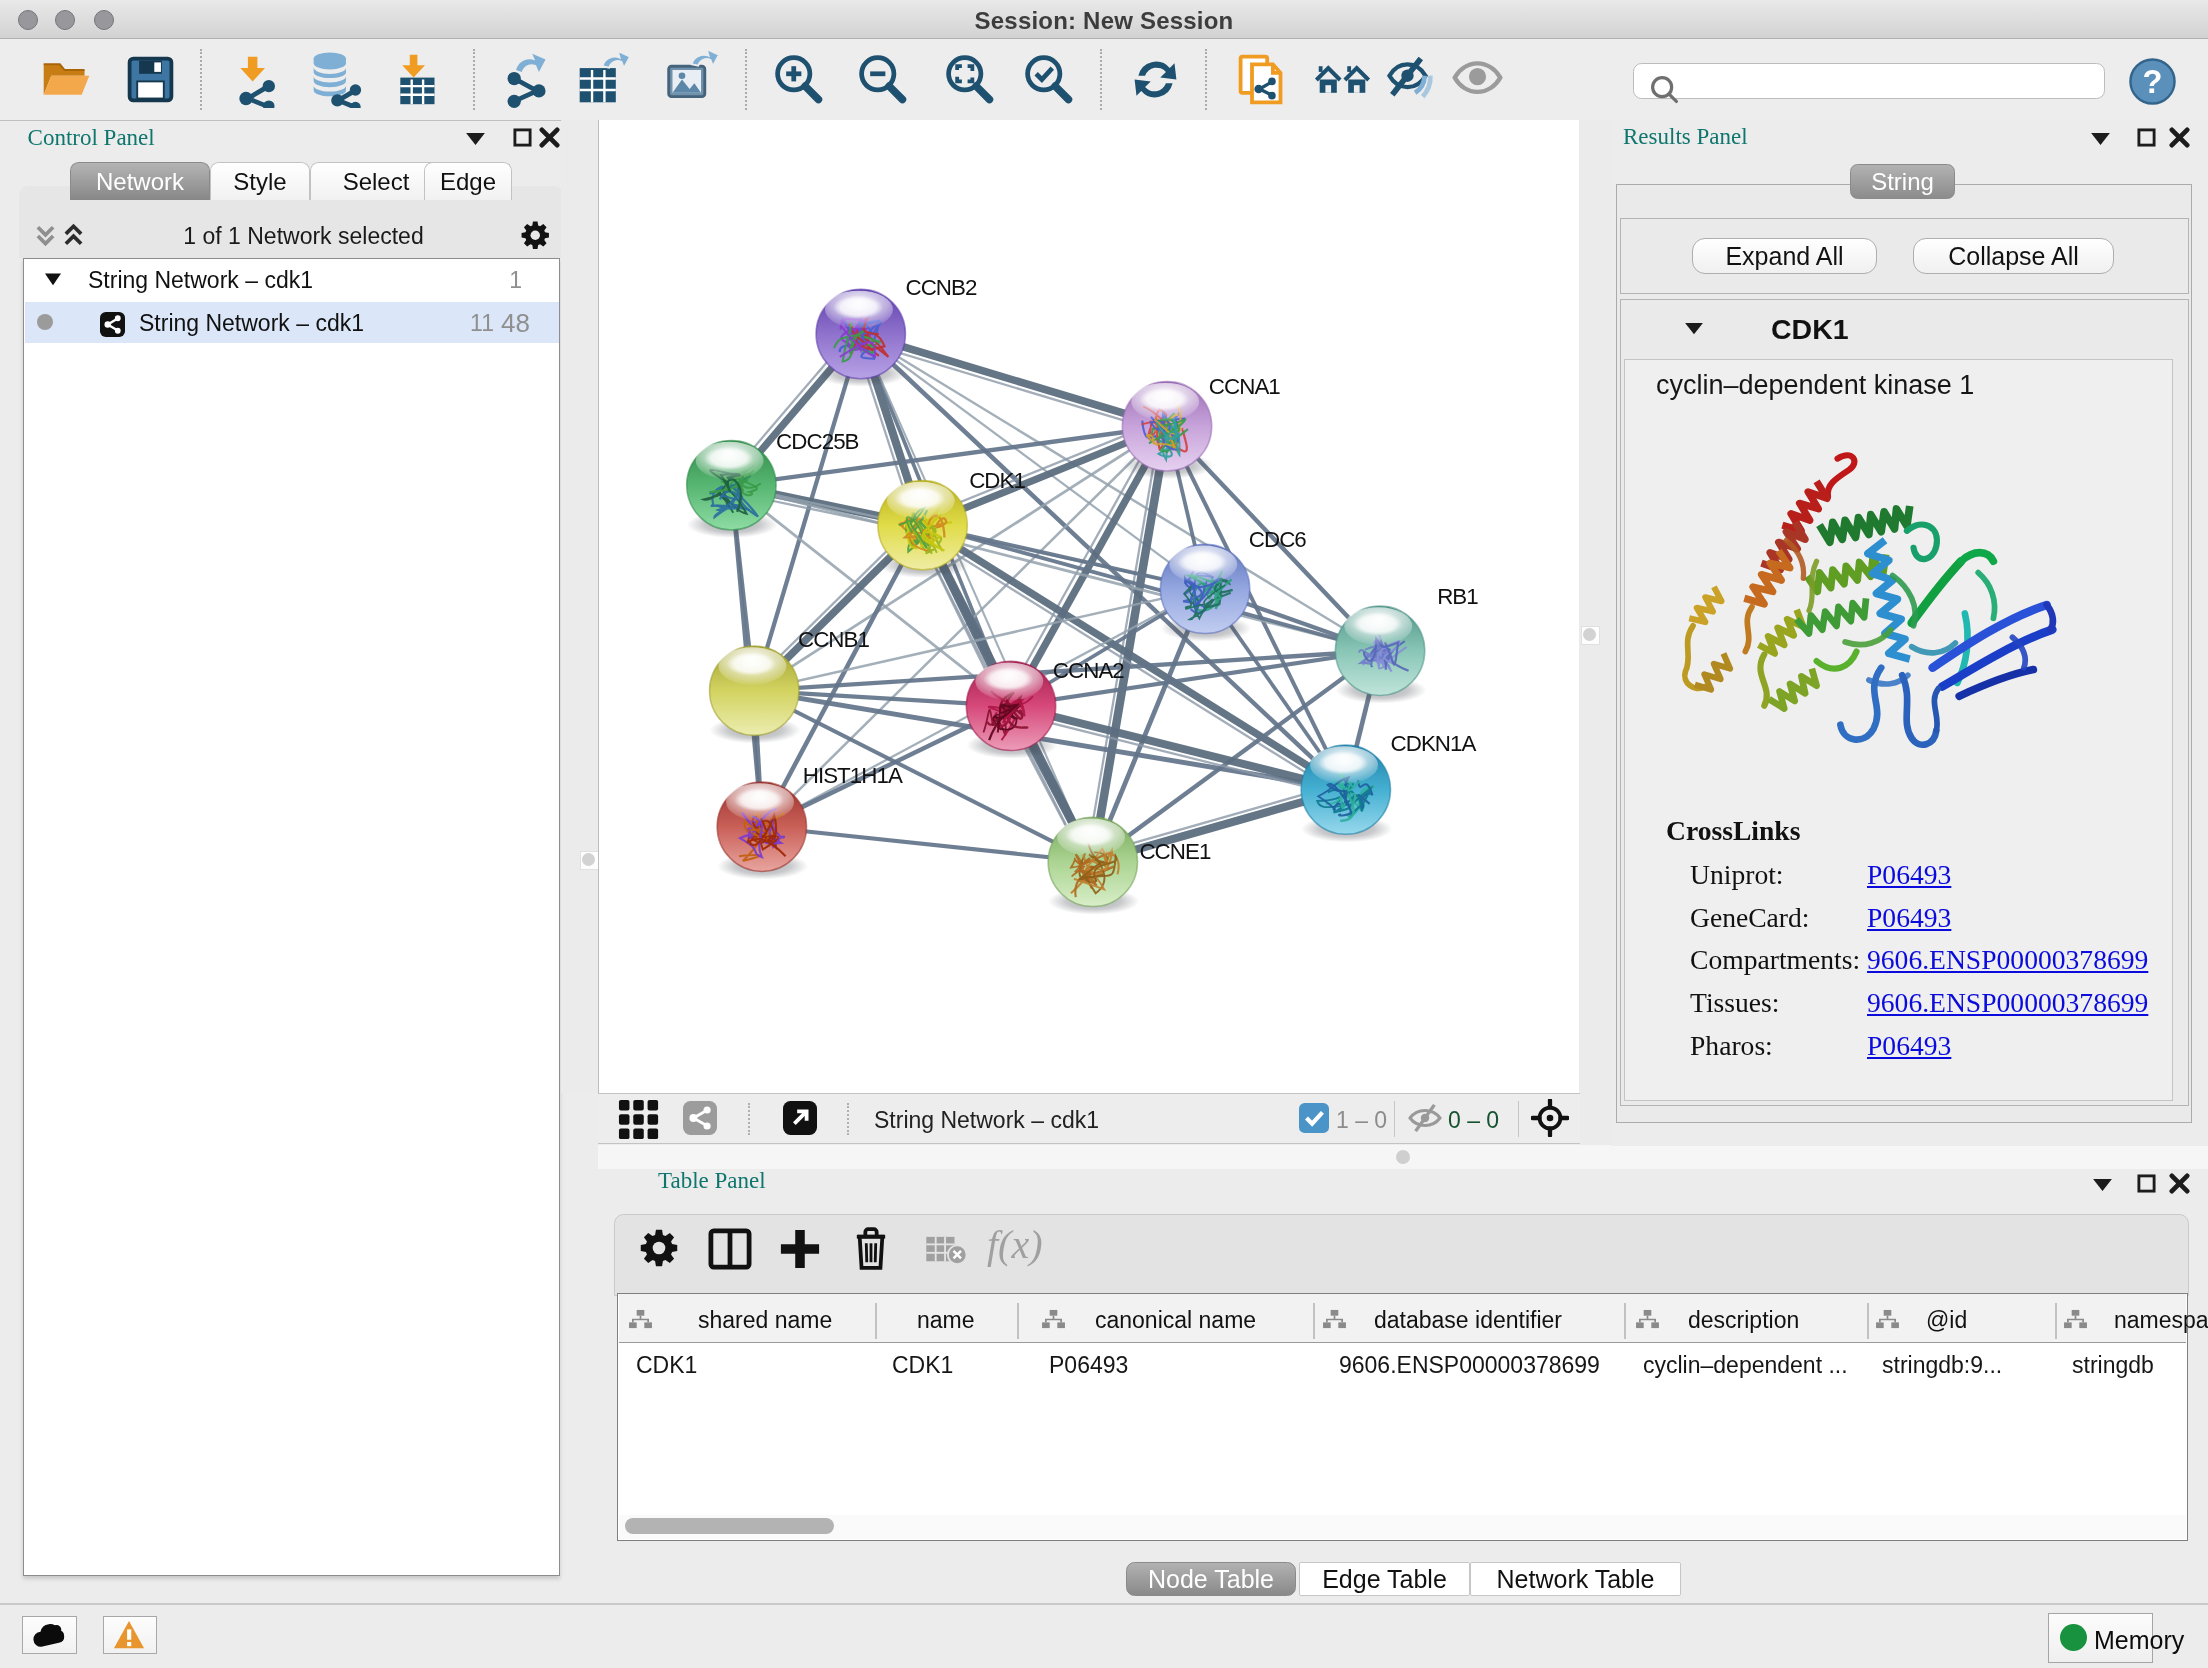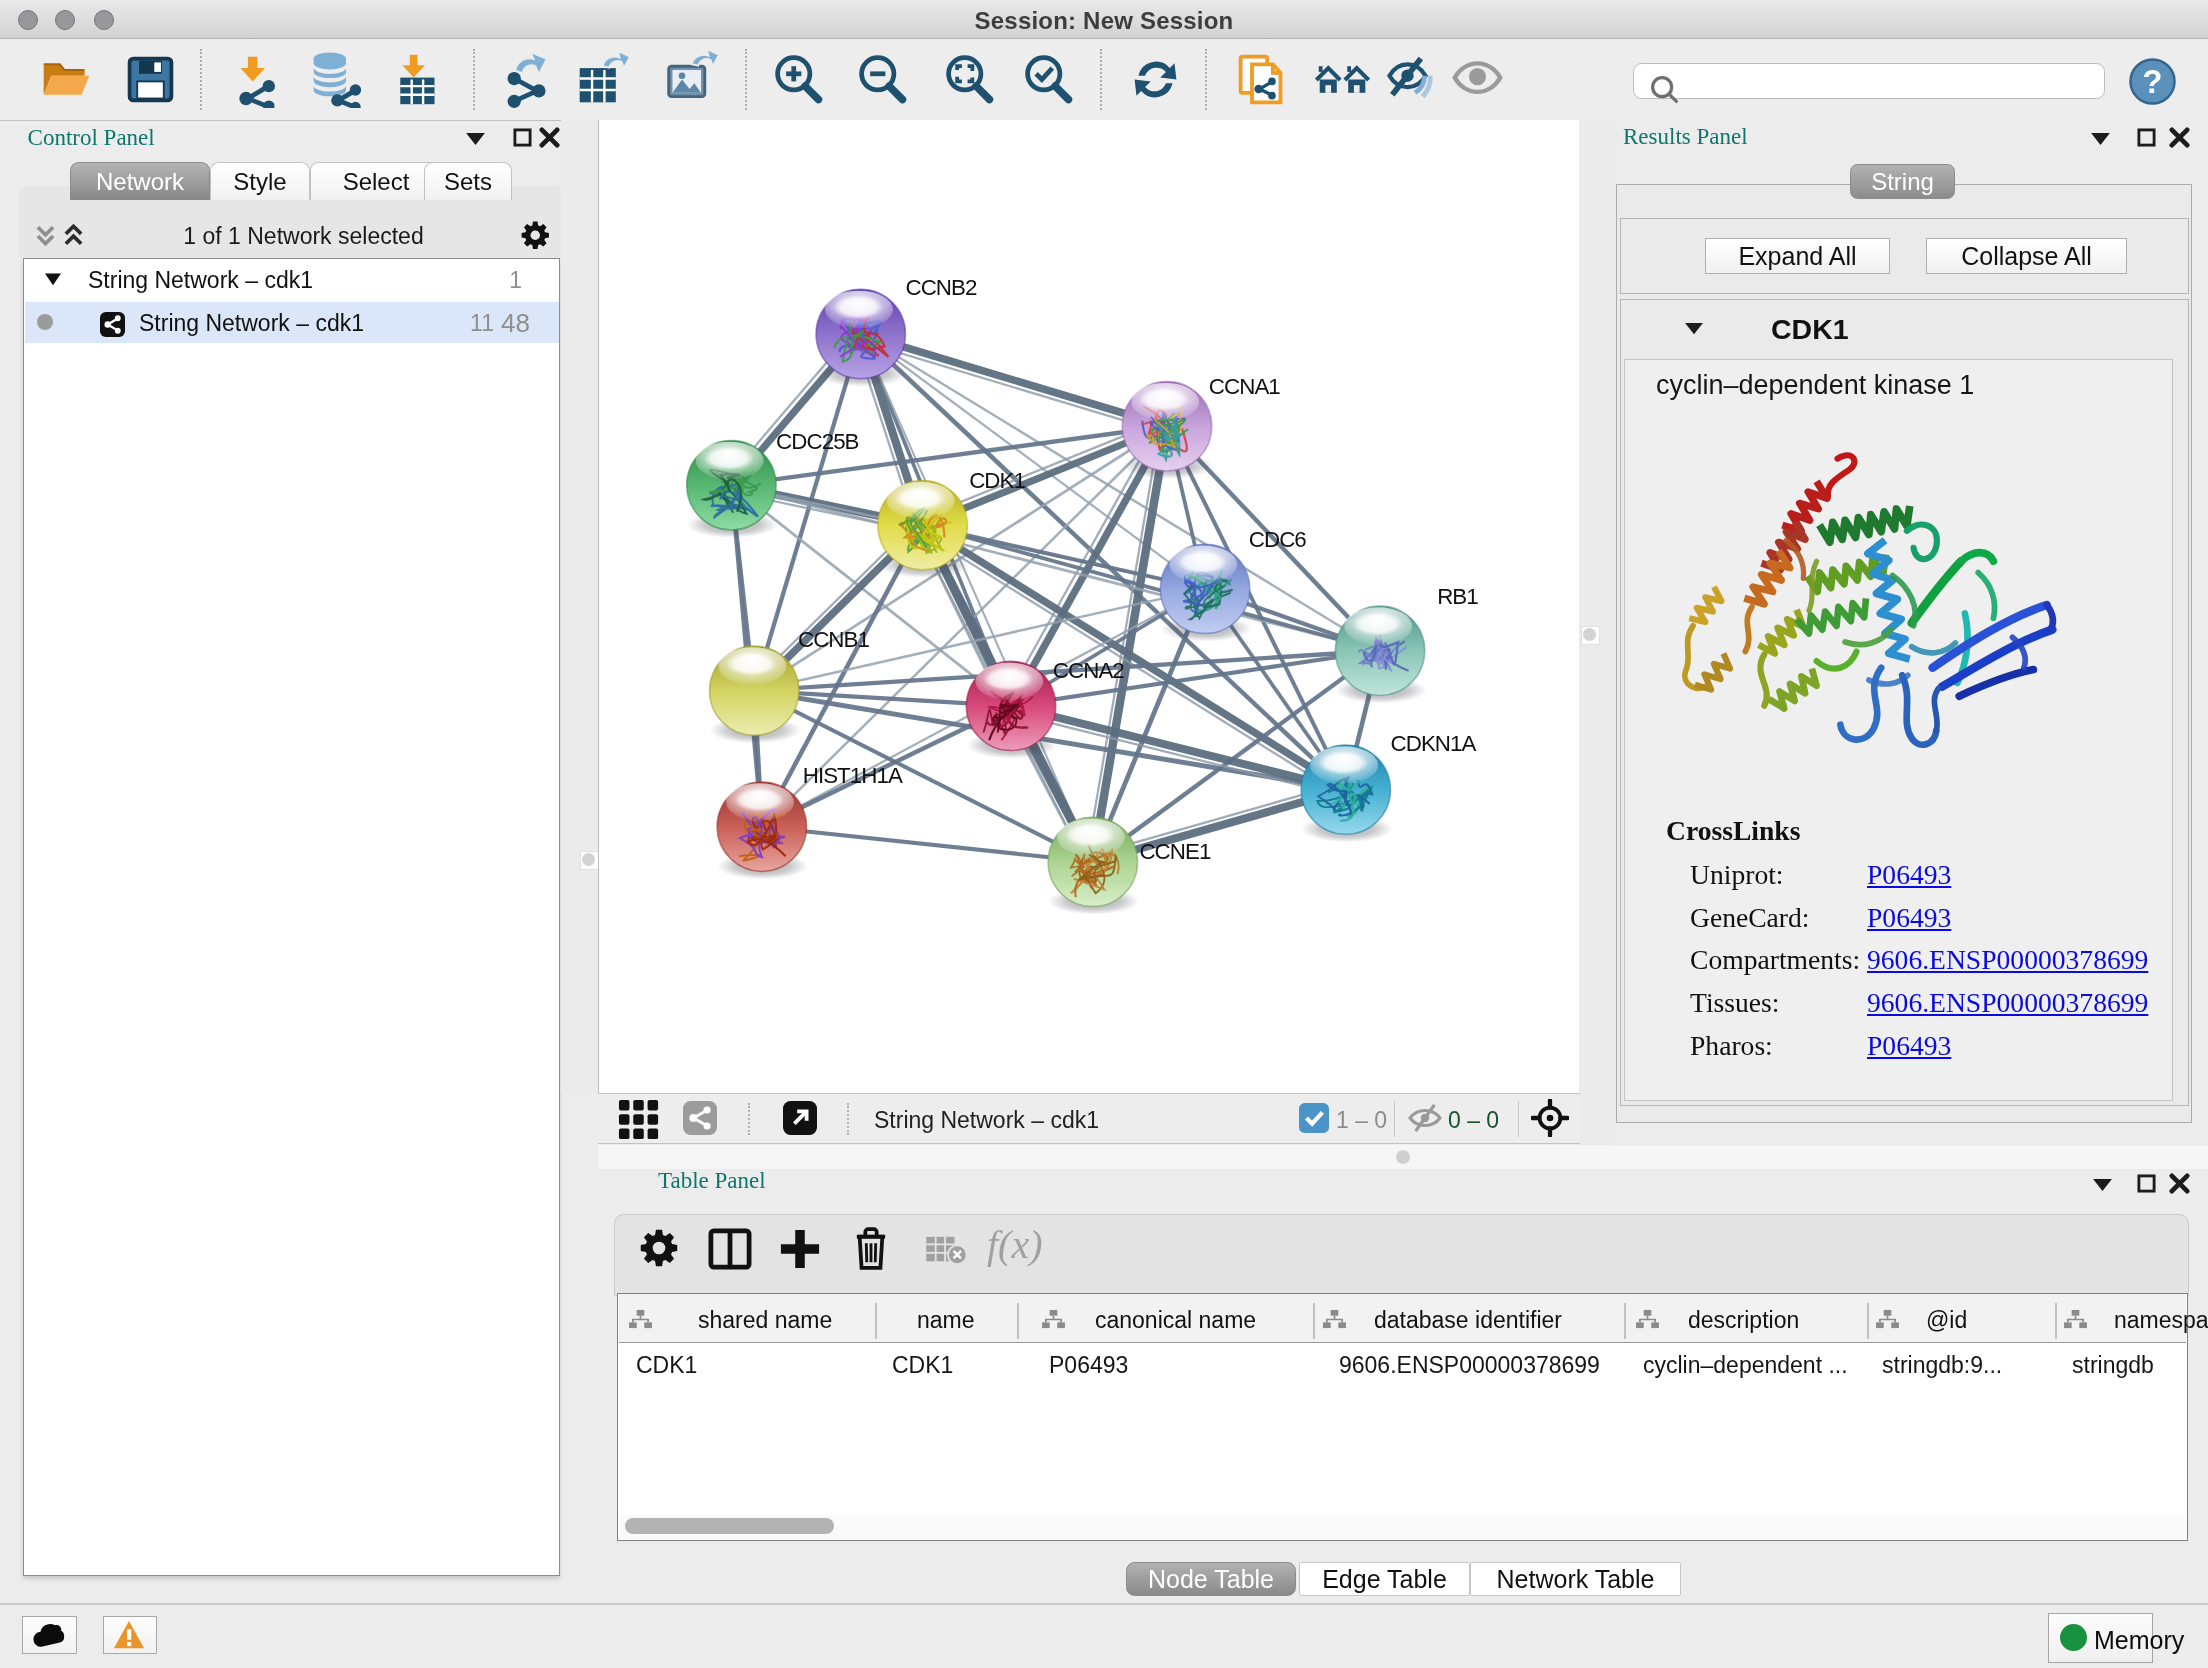--- a/index.html
+++ b/index.html
@@ -12,21 +12,21 @@
 .searchbox{left:1633px;top:63px;width:470px;height:34px;background:#fff;border:1.9px solid #bcbcbc;border-radius:8.6px;}
 .panelhead{font-size:23px;color:#0f766e;font-family:Liberation Serif, serif;}
 .tab{position:absolute;z-index:3;top:162px;height:38px;border:1px solid #c2c2c2;border-bottom:none;border-radius:8.6px 8.6px 0 0;background:linear-gradient(#ffffff,#f1f1f1);color:#111;font-size:24px;text-align:center;line-height:38px;box-sizing:border-box;}
 .tabsel{background:linear-gradient(#b4b4b4,#878787);color:#fff;border-color:#8a8a8a;}
 .listbox{left:23px;top:258px;width:537px;height:1318px;background:#fff;border:1.9px solid #8d8d8d;box-shadow:0 2.9px 3.8px rgba(0,0,0,0.15);box-sizing:border-box;}
 .canvas{left:598px;top:120px;width:981px;height:973px;background:#fff;border-left:1px solid #bdbdbd;}
 .rsplit{left:1579px;top:120px;width:32px;height:1025px;background:#ebebeb;border-right:1px solid #d8d8d8;}
 .netbar{left:598px;top:1093px;width:982px;height:51px;background:#ededed;border-top:1px solid #c3c3c3;border-bottom:1px solid #c3c3c3;box-sizing:border-box;}
 .hstrip{left:598px;top:1145px;width:1610px;height:24px;background:#f6f6f6;}
 .rpanel{left:1611px;top:120px;width:597px;height:1026px;background:#ececec;}
-.gbtn{background:linear-gradient(#ffffff,#f0f0f0);border:1.9px solid #aeaeae;border-radius:0;box-sizing:border-box;text-align:center;color:#111;margin-left:13px;}
+.gbtn{background:linear-gradient(#ffffff,#f0f0f0);border:1.9px solid #aeaeae;border-radius:13px;box-sizing:border-box;text-align:center;color:#111;}
 .serif{font-family:"Liberation Serif",serif;}
 .lnk{color:#0b0bdd;text-decoration:underline;}
 .thead{font-size:23px;color:#111;}
 .trow{font-size:23px;color:#161616;}
 </style></head>
 <body>
 <div class="abs titlebar"></div>
 <div class="abs tl" style="left:18px;"></div>
 <div class="abs tl" style="left:55px;"></div>
 <div class="abs tl" style="left:94px;"></div>
@@ -195,21 +195,21 @@
   </svg>
 <svg class="abs" style="left:513px;top:128px" width="19" height="19" viewBox="0 0 20 20">
     <rect x="2" y="2" width="16" height="16" fill="none" stroke="#1c1c1c" stroke-width="3"></rect>
   </svg>
 <svg class="abs" style="left:539px;top:127px" width="21" height="21" viewBox="0 0 22 22">
     <path d="M3 3 19 19M19 3 3 19" stroke="#1c1c1c" stroke-width="5" stroke-linecap="round"></path>
   </svg>
 <div class="abs tab tabsel" style="left:70px;width:140px;">Network</div>
 <div class="abs tab" style="left:210px;width:100px;">Style</div>
 <div class="abs tab" style="left:310px;width:132px;">Select</div>
-<div class="abs tab" style="left:424px;width:88px;">Sets</div>
+<div class="abs tab" style="left:424px;width:88px;">Edge</div>
 <div class="abs" style="left:19px;top:186px;width:545px;height:72px;background:#e6e6e6;border-radius:9.5px 9.5px 0 0;"></div>
 <svg class="abs" style="left:34px;top:224px" width="23" height="24" viewBox="0 0 20 22">
     <g fill="none" stroke="#8f8f8f" stroke-width="3.4">
       <path d="M3 3l7 7 7-7"></path>
       <path d="M3 11l7 7 7-7"></path>
     </g>
   </svg>
 <svg class="abs" style="left:62px;top:223px" width="23" height="24" viewBox="0 0 20 22">
     <g fill="none" stroke="#2c2c2c" stroke-width="3.4">
       <path d="M3 10l7-7 7 7"></path>

